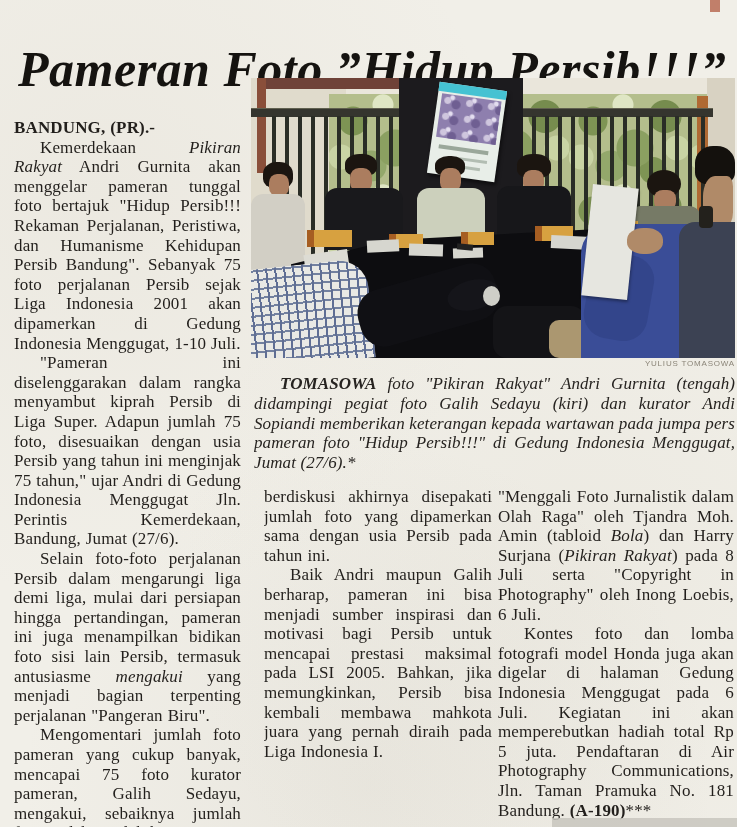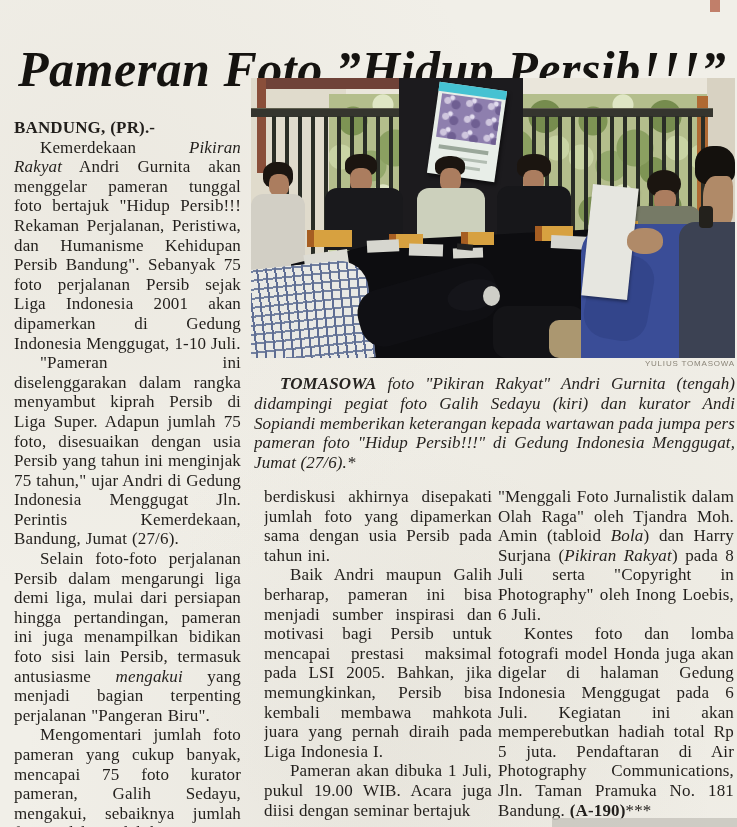--- a/index.html
+++ b/index.html
@@ -128,21 +128,20 @@
 <div class="col col-left">
     <p class="para"><span class="bold">BANDUNG, (PR).-</span></p>
     <p class="para indent"><span class="">Kemerdekaan </span><span class="ital ">Pikiran Rakyat</span><span class=""> Andri Gurnita akan menggelar pameran tunggal foto bertajuk "Hidup Persib!!! Rekaman Perjalanan, Peristiwa, dan Humanisme Kehidupan Persib Bandung". Sebanyak 75 foto perjalanan Persib sejak Liga Indonesia 2001 akan dipamerkan di Gedung Indonesia Menggugat, 1-10 Juli.</span></p>
     <p class="para indent"><span class="">"Pameran ini diselenggarakan dalam rangka menyambut kiprah Persib di Liga Super. Adapun jumlah 75 foto, disesuaikan dengan usia Persib yang tahun ini menginjak 75 tahun," ujar Andri di Gedung Indonesia Menggugat Jln. Perintis Kemerdekaan, Bandung, Jumat (27/6).</span></p>
     <p class="para indent"><span class="">Selain foto-foto perjalanan Persib dalam mengarungi liga demi liga, mulai dari persiapan hingga pertandingan, pameran ini juga menampilkan bidikan foto sisi lain Persib, termasuk antusiasme </span><span class="ital ">mengakui</span><span class=""> yang menjadi bagian terpenting perjalanan "Pangeran Biru".</span></p>
     <p class="para indent"><span class="">Mengomentari jumlah foto pameran yang cukup banyak, mencapai 75 foto kurator pameran, Galih Sedayu, mengakui, sebaiknya jumlah foto tidak melebihi 50, agar pengunjung tidak lelah. Namun, setelah</span></p>
   </div>
 <div class="col col-mid">
     <p class="para"><span class="">berdiskusi akhirnya disepakati jumlah foto yang dipamerkan sama dengan usia Persib pada tahun ini.</span></p>
     <p class="para indent"><span class="">Baik Andri maupun Galih berharap, pameran ini bisa menjadi sumber inspirasi dan motivasi bagi Persib untuk mencapai prestasi maksimal pada LSI 2005. Bahkan, jika memungkinkan, Persib bisa kembali membawa mahkota juara yang pernah diraih pada Liga Indonesia I.</span></p>
-    <p class="para indent"><span class="">Pameran akan dibuka 1 Juli, pukul 19.00 WIB. Acara juga diisi dengan seminar bertajuk</span></p>
   </div>
 <div class="col col-right">
     <p class="para"><span class="">"Menggali Foto Jurnalistik dalam Olah Raga" oleh Tjandra Moh. Amin (tabloid </span><span class="ital ">Bola</span><span class="">) dan Harry Surjana (</span><span class="ital ">Pikiran Rakyat</span><span class="">) pada 8 Juli serta "Copyright in Photography" oleh Inong Loebis, 6 Juli.</span></p>
     <p class="para indent"><span class="">Kontes foto dan lomba fotografi model Honda juga akan digelar di halaman Gedung Indonesia Menggugat pada 6 Juli. Kegiatan ini akan memperebutkan hadiah total Rp 5 juta. Pendaftaran di Air Photography Communications, Jln. Taman Pramuka No. 181 Bandung. </span><span class="bold">(A-190)</span><span class="">***</span></p>
   </div>
 
 <div class="photo">
   <div class="ph-sky"></div>
   <div class="ph-leftwall"></div>
   <div class="ph-green"></div>

